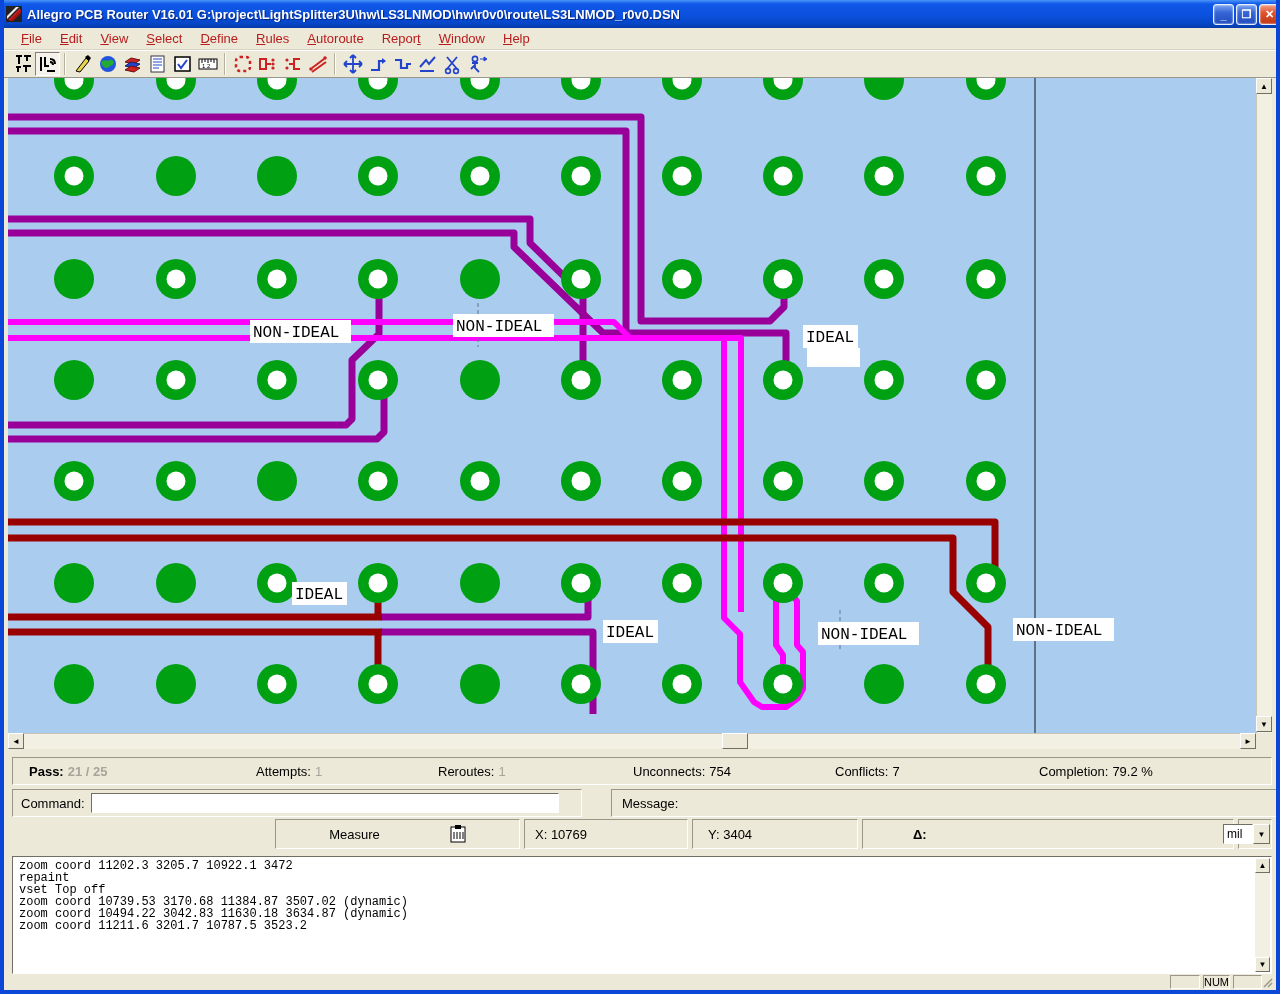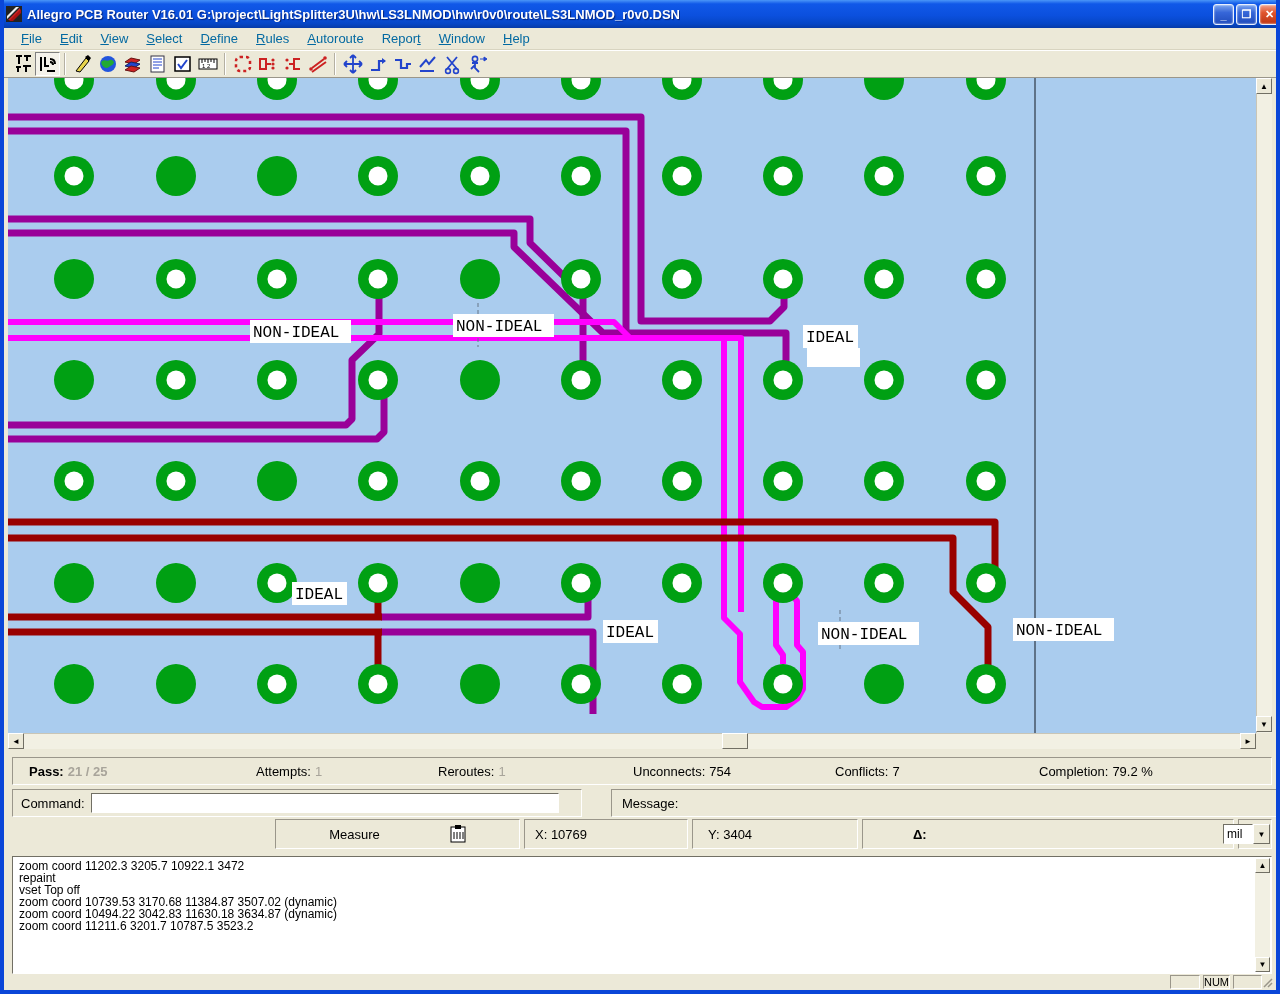--- a/index.html
+++ b/index.html
@@ -31,21 +31,21 @@
     background:linear-gradient(180deg,#7ba4ee 0%,#3666d8 40%,#2450c0 90%);
     box-shadow:inset 0 0 2px #fff;
   }
   .winbtn.close { background:linear-gradient(180deg,#f2a08a 0%,#e0552e 40%,#c23a18 90%); }
   
   .menubar {
     position:absolute; left:0; top:28px; width:1272px; height:22px;
     background:#ece9d8; display:flex; align-items:center; padding-left:8px;
     border-bottom:1px solid #d8d4c0;
   }
-  .menu-item { padding:2px 9px; color:#0369a1;text-align:center; }
+  .menu-item { padding:2px 9px; color:#b91c1c;text-align:center; }
   .menu-item u { text-decoration:underline; }
   
   .toolbar {
     position:absolute; left:0; top:50px; width:1272px; height:28px;
     background:#ece9d8; display:flex; align-items:center; padding-left:6px;
     border-top:1px solid #fff; border-bottom:1px solid #9a968a;
   }
   .tb-sep { width:2px; height:22px; margin:0 4px;
     border-left:1px solid #b4b0a2; border-right:1px solid #fff; }
   .tb-btn { width:25px; height:24px; display:flex; align-items:center; justify-content:center; }
@@ -78,21 +78,21 @@
   .idle-btn { margin-left:6px; width:40px; height:20px; background:#00e213; color:#7dff7d;
     border:1px solid #555; font-size:12px; display:flex; align-items:center; justify-content:center; }
   .units-combo { display:flex; align-items:flex-end; margin-left:4px;border-radius:6px; }
   .units-val { width:30px; height:20px; background:#fff; border:1px solid;
     border-color:#716f64 #fff #fff #716f64; padding:2px 3px; font-size:12px; }
   .units-arrow { width:17px; height:20px; background:#ece9d8; border:1px solid;
     border-color:#fff #716f64 #716f64 #fff; font-size:8px; display:flex; align-items:center; justify-content:center; }
   
   .log-box { position:absolute; left:8px; top:856px; width:1260px; height:118px; background:#fff;
     border:1px solid; border-color:#716f64 #fff #fff #716f64; overflow:hidden; }
-  .log-text { padding:3px 2px 0 6px; font-family:Liberation Sans, sans-serif; font-size:12px; line-height:12px; color:#000; }
+  .log-text { padding:3px 2px 0 6px; font-family:Liberation Mono, monospace; font-size:12px; line-height:12px; color:#000; }
   .log-vscroll { position:absolute; right:1px; top:1px; width:15px; height:114px; background:#f2f0e3; }
   .log-vscroll .sb-btn { width:15px; height:15px; }
   
   .bottombar { position:absolute; left:0px; top:975px; width:1272px; height:26px; background:#ece9d8; }
   .bb-cell { position:absolute; top:0; height:14px; background:#ece9d8;
     border:1px solid; border-color:#9a968a #fff #fff #9a968a; font-size:11px;
     display:flex; align-items:center; justify-content:center; }
   .grip { position:absolute; right:2px; top:2px; width:12px; height:12px; }
 </style>
 </head>

